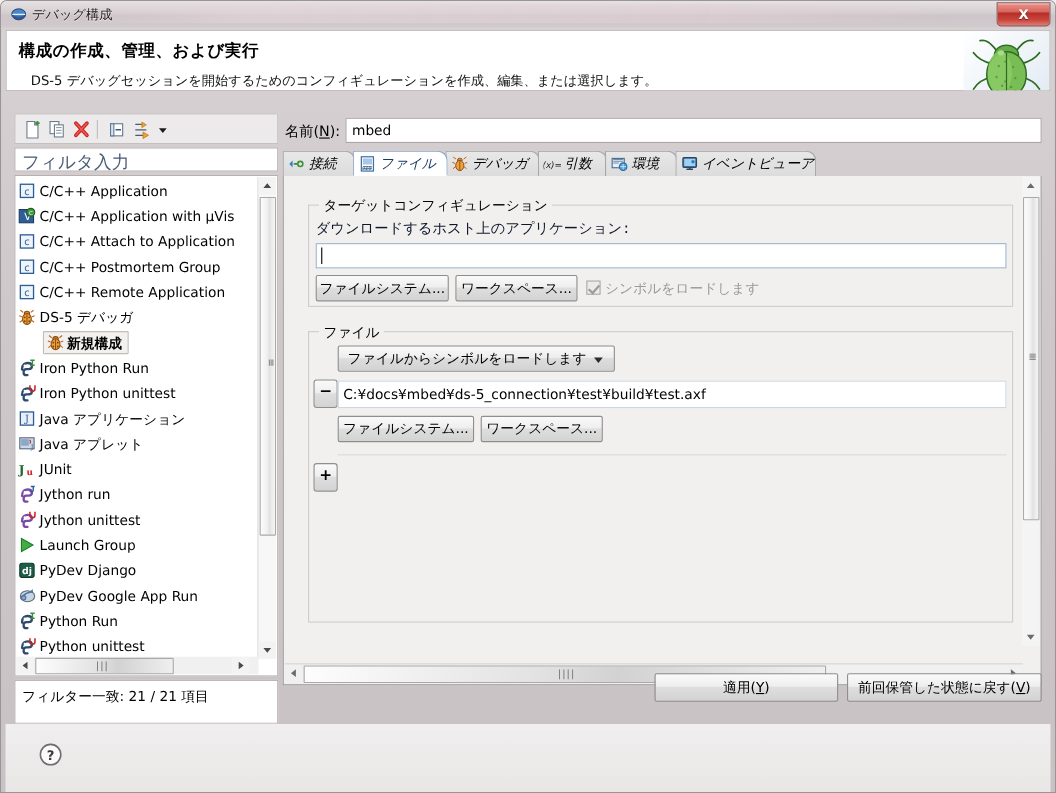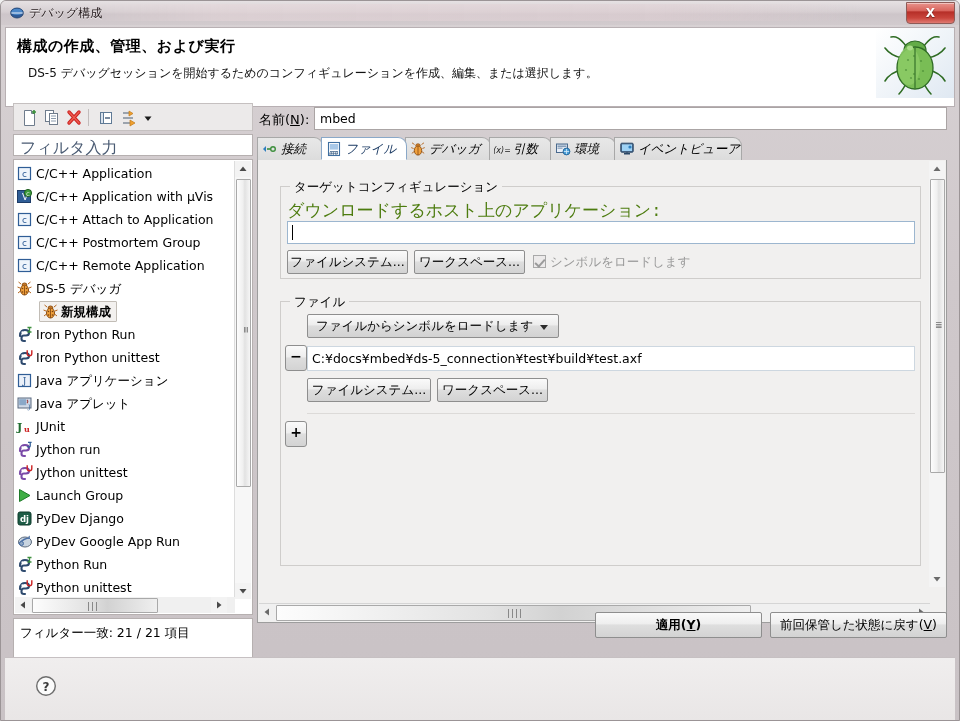--- a/index.html
+++ b/index.html
@@ -45,21 +45,21 @@
     box-shadow:inset 0 1px 0 rgba(255,255,255,0.45);
     cursor:pointer;
   }
   .close-x{
     position:absolute;left:0;top:0;width:47px;height:20px;
     text-align:center;line-height:20px;color:#fff;font-size:12px;font-weight:bold;
     text-shadow:0 1px 1px rgba(0,0,0,0.45);
   }
   
   .header{
-    position:absolute;left:4px;top:26px;width:950px;height:80px;
+    position:absolute;left:4px;top:26px;width:950px;height:56px;
     background:#ffffff;
     border:1px solid #b8b0b3;
     box-sizing:border-box;
     overflow:hidden;
   }
   .header-title{
     position:absolute;left:11px;top:9px;
     font-size:15px;font-weight:bold;color:#000;
     letter-spacing:0.5px;
   }
@@ -191,21 +191,21 @@
     background:#f0f0f0;border-top:1px solid #d5d5d5;
   }
   .group{
     position:absolute;box-sizing:border-box;
     border:1px solid #cfcdcb;
   }
   .group-title{
     position:absolute;top:-8px;left:9px;background:#f1f0ef;
     padding:0 4px;font-size:12.5px;color:#000;
   }
-  .lbl-plain{position:absolute;font-size:17px;color:#4d7c0f;font-family:Liberation Mono, monospace;}
+  .lbl-plain{position:absolute;font-size:13px;color:#0f172a;font-family:Liberation Mono, monospace;}
   .txt-input{
     background:#fff;border:1px solid #9cb6cf;box-sizing:border-box;
     position:absolute;font-size:12.5px;color:#000;cursor:text;
   }
   .caret{
     position:absolute;left:4px;top:3px;width:1px;height:15px;background:#000;
   }
   .btn{
     position:absolute;box-sizing:border-box;
     background:linear-gradient(to bottom,#fafafa 0%,#eeeeee 45%,#dedede 50%,#d3d3d3 100%);
@@ -626,21 +626,21 @@
             <span class="grip" style="left:230px;top:2px;">||||</span>
           </div>
           <div class="arrow-btn" style="left:654px;top:0;background:transparent;">
             <svg width="16" height="16" viewBox="0 0 16 16">
                 <path d="M6 4.5 L6 11.5 L10.5 8 z" fill="#6a6a6a"></path>
               </svg>
           </div>
         </div>
       </div>
 
-      <div class="btn" style="left:338px;top:509px;width:167px;height:26px;line-height:24px;font-weight:bold;"><span>適用(</span><u>Y</u><span>)</span></div>
+      <div class="btn" style="left:338px;top:509px;width:167px;height:26px;line-height:24px;"><span>適用(</span><u>Y</u><span>)</span></div>
       <div class="btn" style="left:513px;top:509px;width:177px;height:26px;line-height:24px;"><span>前回保管した状態に戻す(</span><u>V</u><span>)</span></div>
     </div>
   </div>
 
   <div class="footer">
     <span class="help-icon">
       <svg width="22" height="22" viewBox="0 0 22 22">
         <circle cx="11" cy="11" r="9.3" fill="#fbfbfb" stroke="#6d6d6d" stroke-width="1.4"></circle>
         <text x="11" y="15.5" font-size="12" font-family="DejaVu Sans, sans-serif" fill="#3a3a3a" text-anchor="middle" font-weight="bold">?</text>
       </svg>

